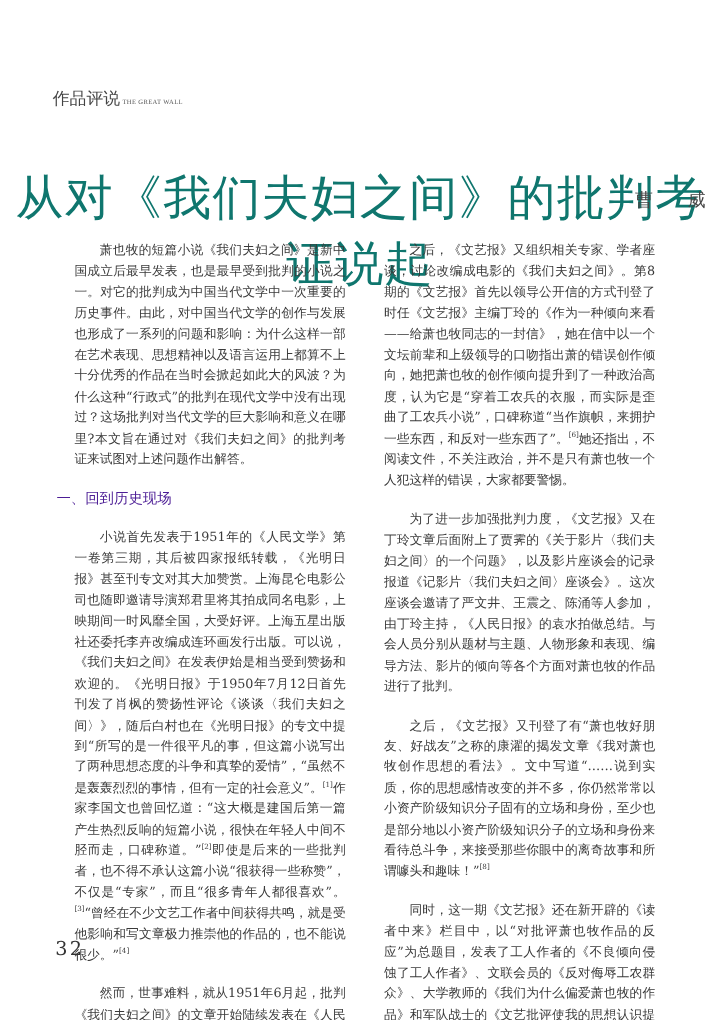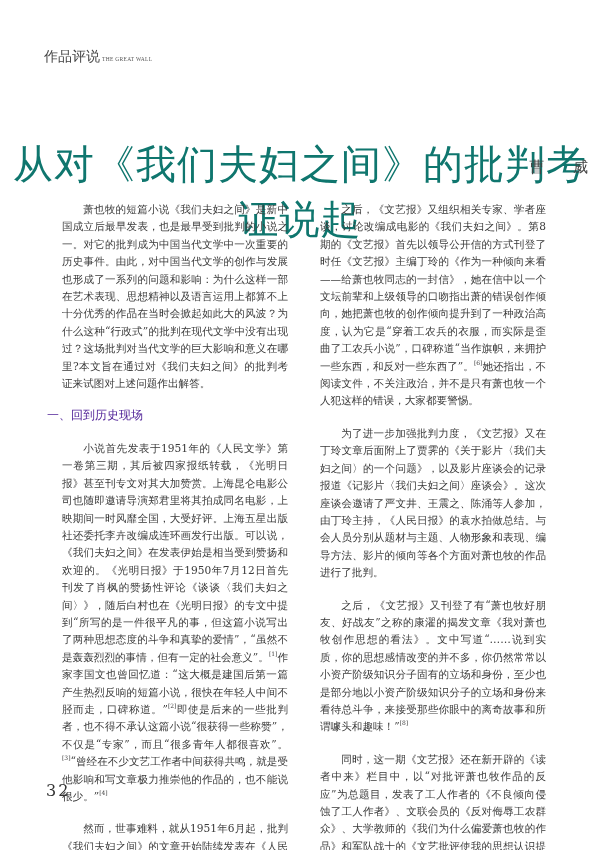--- a/index.html
+++ b/index.html
@@ -2,21 +2,21 @@
 <html><head>
 <meta charset="utf-8">
 <style>
   html, body { margin: 0; padding: 0; background: #ffffff; }
   body {
     width: 600px; height: 850px; position: relative; overflow: hidden;
     font-family: "DejaVu Serif", "Liberation Serif", serif;
     color: #2a2a2a;
   }
   .header {
-    position: absolute; left: 44px; top: 48px;
+    position: absolute; left: 44px; top: 74px;
     font-size: 14px; color: #444; letter-spacing: 0px;
     display: flex; align-items: baseline;
   }
   .header .en {
     font-size: 5.5px; letter-spacing: 0.3px; margin-left: 2px; color: #555;
     font-family: "Liberation Serif", serif;
   }
   .title {
     position: absolute; left: 0; width: 600px; top: 110px;
     text-align: center; font-size: 40px; letter-spacing: 1px;

